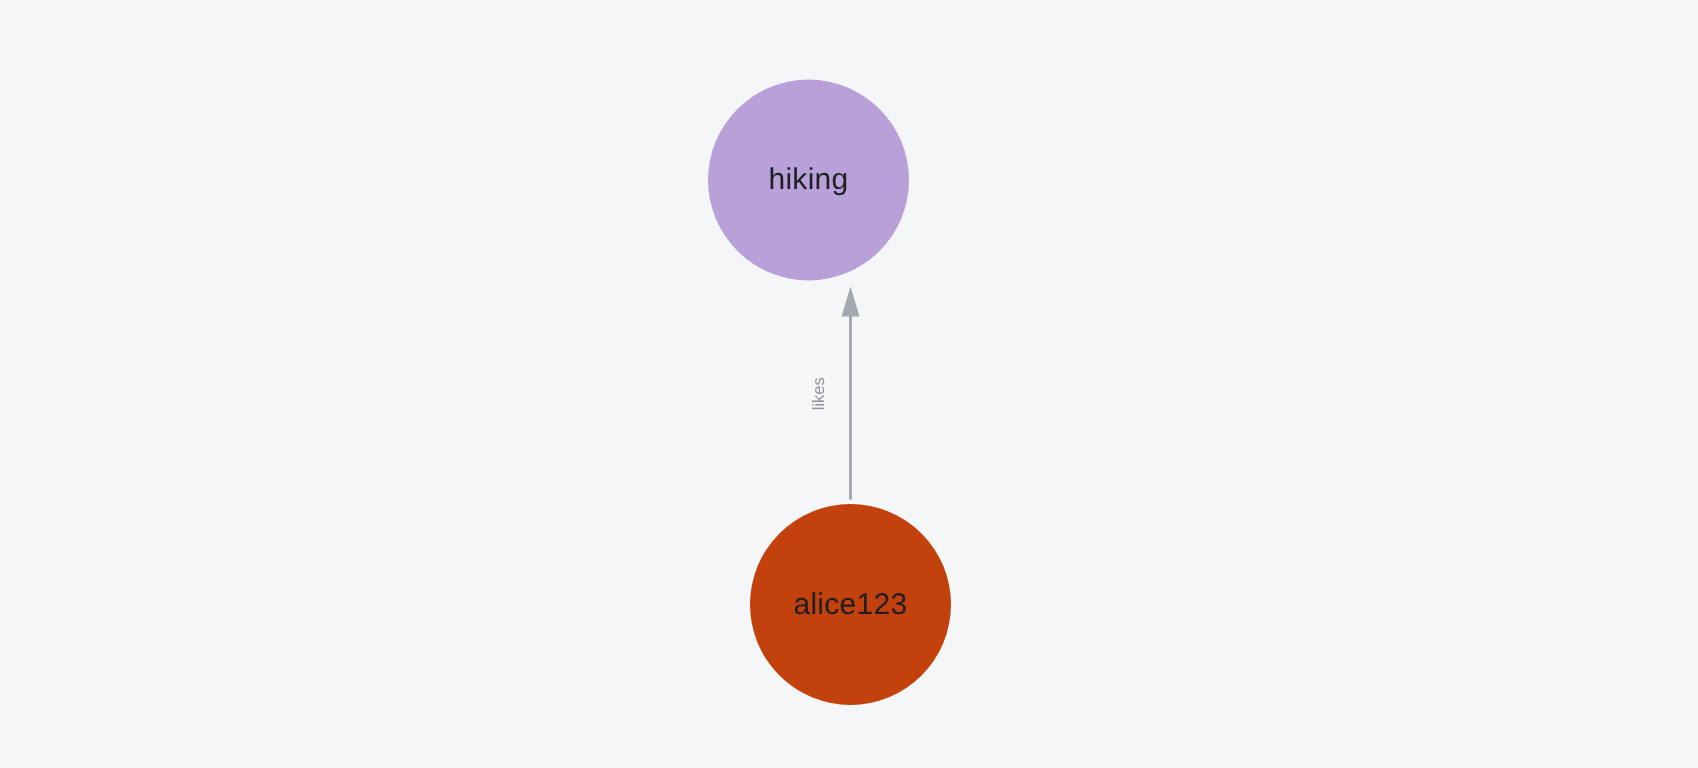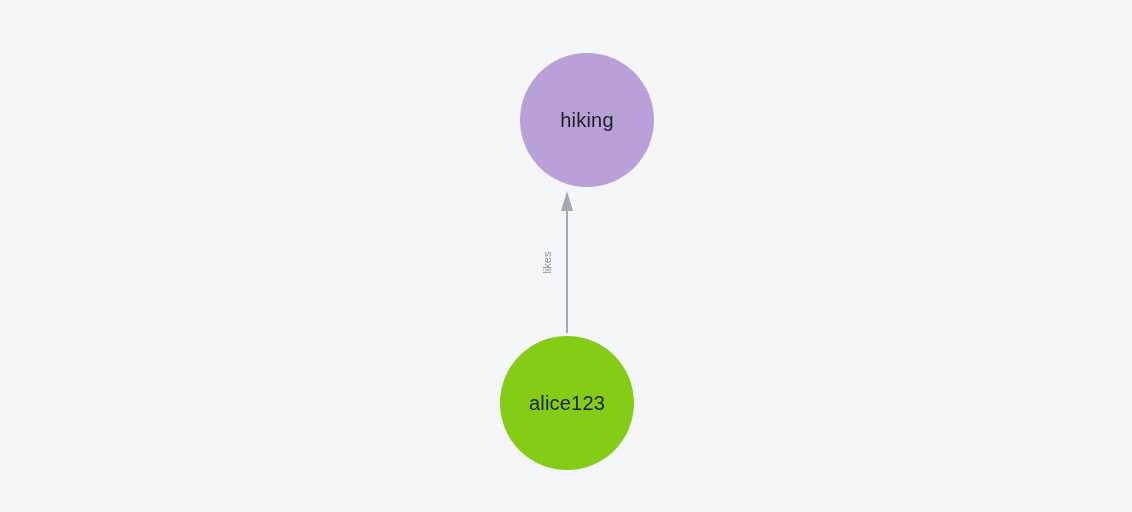--- a/index.html
+++ b/index.html
@@ -23,21 +23,21 @@
     align-items: center;
     justify-content: center;
     cursor: default;
   }
   .node .node-label {
     font-size: 20px;
     line-height: 1;
     color: #1d1f23;
     letter-spacing: 0.2px;
   }
-  .node-hiking { left: 520px; top: 53px; }
+  .node-hiking { left: 472px; top: 53px; }
   .node-alice  { left: 500px; top: 336px; }
 
   .edge {
     position: absolute;
     left: 520px;
     top: 189px;
     width: 60px;
     height: 146px;
   }
   .edge svg {
@@ -70,17 +70,17 @@
   </div>
 
   <div class="edge">
     <svg width="16" height="146" viewBox="0 0 16 146" aria-hidden="true">
       <line class="edge-line" x1="8" y1="144" x2="8" y2="19" stroke="#a4a8b0" stroke-width="2"></line>
       <polygon class="edge-head" points="8,2 2,22 14,22" fill="#a4a8b0"></polygon>
     </svg>
     <span class="edge-label" style="color: rgb(142, 147, 155);">likes</span>
   </div>
 
-  <div class="node node-alice" style="background: #84cc16;">
+  <div class="node node-alice" style="background: #c2410c;">
     <span class="node-label" style="color: rgb(29, 31, 35);">alice123</span>
   </div>
 
 </div>
 
 </body></html>

